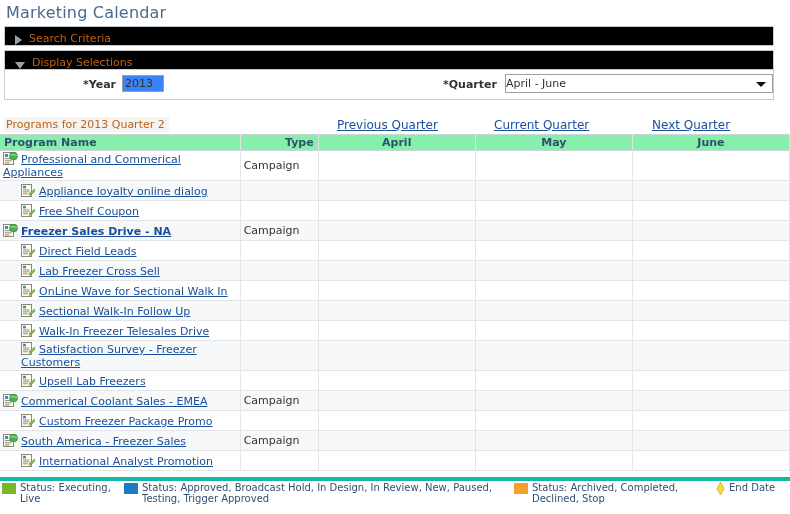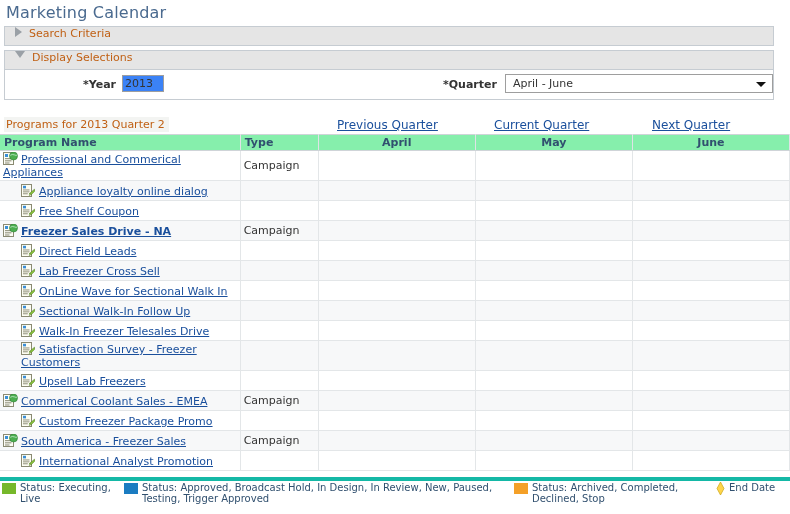--- a/index.html
+++ b/index.html
@@ -19,25 +19,25 @@
     font-size: 16px;
     color: #4a6a8f;
     padding: 3px 0 4px 6px;
     font-weight: normal;
     letter-spacing: .2px;
   }
 
   
   .sect-wrap { padding: 0 16px 0 4px; }
   .sect-bar {
-    background: #e5e5e5;
+    background: #000000;
     border: 1px solid #c6ccd2;
     height: 20px;
     display: flex;
-    align-items: flex-start;
+    align-items: flex-end;
     padding-left: 4px;
   }
   .tri {
     width: 0; height: 0;
     margin-right: 7px;
     margin-left: 6px;
   }
   .tri-right {
     border-left: 7px solid #9aa0a6;
     border-top: 5px solid transparent;
@@ -86,21 +86,21 @@
   .qtr-lbl { left: 438px; }
   .qtr-select {
     position: absolute;
     left: 500px; top: 4px;
     width: 268px; height: 19px;
     border: 1px solid #9e9e9e;
     background: #ffffff;
     font-family: "DejaVu Sans", "Liberation Sans", sans-serif;
     font-size: 11px;
     color: #333;
-    padding-left: 7px;
+    padding-left: 0;
     display: flex;
     align-items: center;
   }
   .qtr-arrow {
     position: absolute;
     right: 6px; top: 50%;
     margin-top: -2px;
     width: 0; height: 0;
     border-top: 5px solid #111;
     border-left: 5px solid transparent;
@@ -148,21 +148,21 @@
     border-top: 1px solid #cfd4d8;
     border-bottom: 1px solid #cfd4d8;
     border-right: 1px solid #dfe3e6;
     color: #31506f;
     font-size: 11px;
     font-weight: bold;
     height: 16px;
     padding: 0 4px;
   }
   th.h-name { text-align: left; }
-  th.h-type { text-align: left; margin-left: 18px; }
+  th.h-type { text-align: right; margin-left: 18px; }
   th.h-mon  { text-align: center; }
   table.grid td {
     border-bottom: 1px solid #e3e6e8;
     border-right: 1px solid #e3e6e8;
     font-size: 11px;
     color: #333;
     padding: 1px 3px;
     vertical-align: middle;
     height: 20px;
   }

